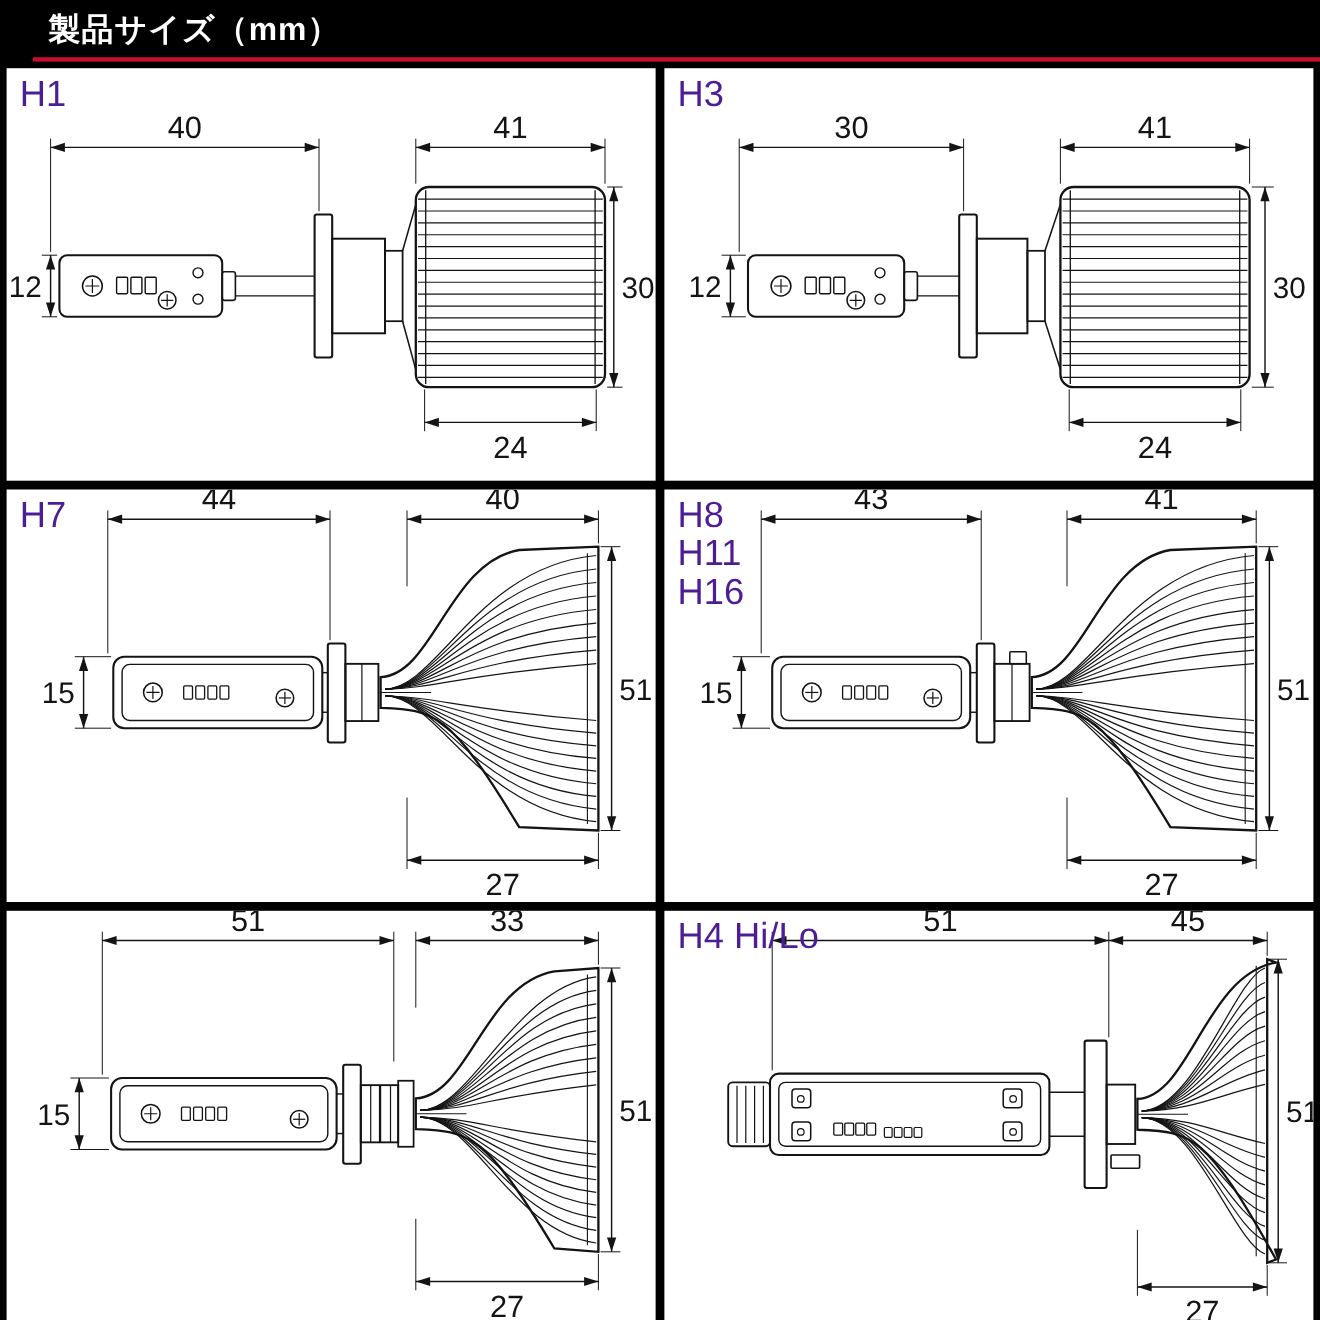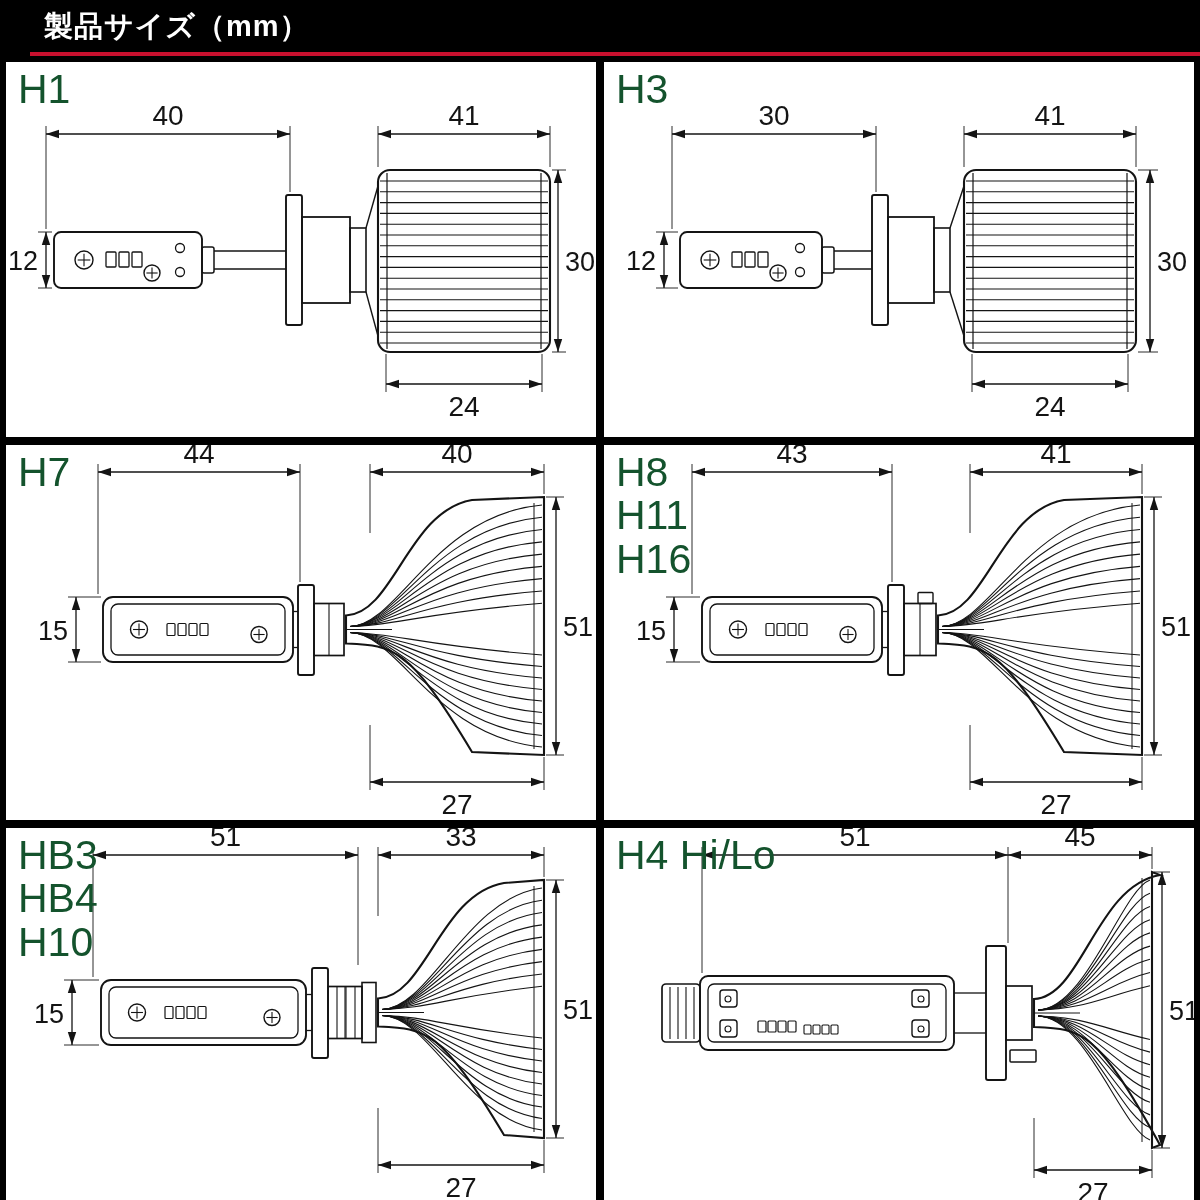--- a/index.html
+++ b/index.html
@@ -3,21 +3,21 @@
 <meta charset="utf-8">
 <style>
   html,body{margin:0;padding:0;background:#000;}
   body{width:1200px;height:1200px;overflow:hidden;font-family:"Liberation Sans",sans-serif;}
   header{background:#000;padding-left:30px;}
   header h1{margin:0;padding:7px 0 5px 14px;font-size:29px;font-weight:bold;color:#fff;letter-spacing:1px;}
   .accent{height:4px;width:1200px;}
   .grid{display:grid;grid-template-columns:590px 590px;grid-auto-rows:375px;gap:8px;padding:6px;}
   .panel{background:#fff;position:relative;overflow:hidden;}
   .panel svg{position:absolute;left:0;top:0;}
-  .plabels{position:absolute;left:12px;top:6px;z-index:2;color:#14532d;font-size:41px;line-height:1.06;}
+  .plabels{position:absolute;left:12px;top:6px;z-index:2;color:#4c1d95;font-size:33px;line-height:1.06;}
 </style>
 </head>
 <body>
 
 <div class="page">
   <header>
     <h1>製品サイズ（mm）</h1>
     <div class="accent" style="background: rgb(200, 16, 46);"></div>
   </header>
   <div class="grid">
@@ -320,25 +320,20 @@
           <line x1="540" y1="310" x2="558" y2="310" stroke="#141414" stroke-width="0.9"></line>
           <line x1="366" y1="337" x2="538" y2="337" stroke="#141414" stroke-width="1.3"></line>
           <path d="M0 0 L-13 4.2 L-13 -4.2 Z" fill="#141414" transform="translate(366 337) rotate(180)"></path>
           <path d="M0 0 L-13 4.2 L-13 -4.2 Z" fill="#141414" transform="translate(538 337) rotate(0)"></path>
           <text x="452" y="369" text-anchor="middle" font-size="28" fill="#141414" font-family="'Liberation Sans',sans-serif">27</text>
           <line x1="366" y1="280" x2="366" y2="345" stroke="#141414" stroke-width="0.9"></line>
           <line x1="538" y1="312" x2="538" y2="345" stroke="#141414" stroke-width="0.9"></line>
         </svg>
     </section>
     <section class="panel">
-      <div class="plabels">
-          <div>HB3</div>
-          <div>HB4</div>
-          <div>H10</div>
-        </div>
       <svg viewBox="0 0 590 375" width="590" height="375">
           <rect x="95" y="152" width="205" height="65" rx="10" fill="none" stroke="#141414" stroke-width="1.9"></rect>
           <rect x="103" y="159" width="189" height="51" rx="7" fill="none" stroke="#141414" stroke-width="1.3"></rect>
           <circle cx="131" cy="184.5" r="8.5" fill="none" stroke="#141414" stroke-width="1.4"></circle>
           <line x1="125.05" y1="184.5" x2="136.95" y2="184.5" stroke="#141414" stroke-width="1.1"></line>
           <line x1="131" y1="178.55" x2="131" y2="190.45" stroke="#141414" stroke-width="1.1"></line>
           <rect x="159" y="178.5" width="8" height="12" rx="1" fill="none" stroke="#141414" stroke-width="1.2"></rect>
           <rect x="170" y="178.5" width="8" height="12" rx="1" fill="none" stroke="#141414" stroke-width="1.2"></rect>
           <rect x="181" y="178.5" width="8" height="12" rx="1" fill="none" stroke="#141414" stroke-width="1.2"></rect>
           <rect x="192" y="178.5" width="8" height="12" rx="1" fill="none" stroke="#141414" stroke-width="1.2"></rect>

